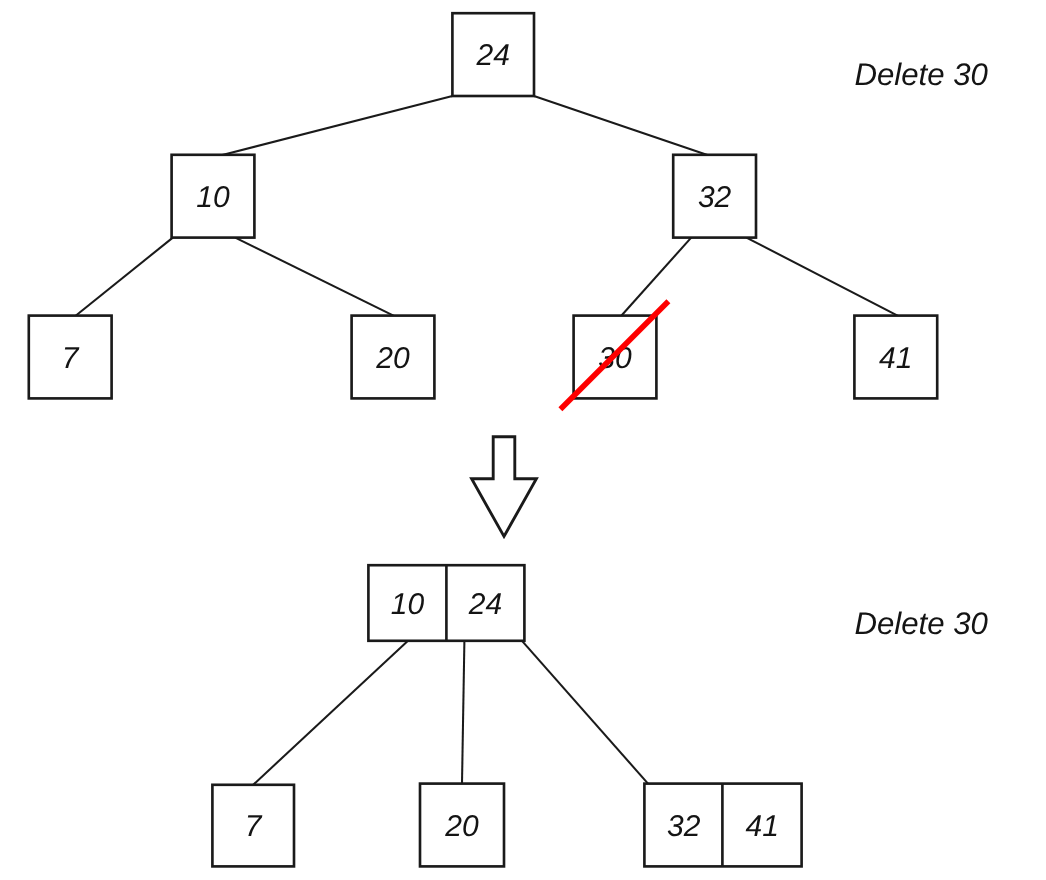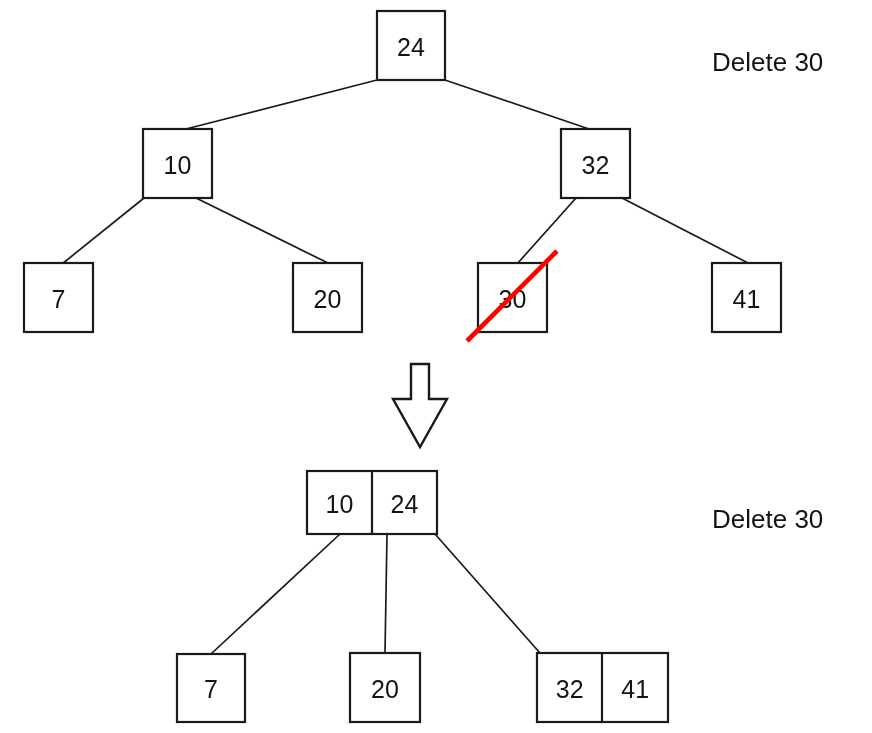--- a/index.html
+++ b/index.html
@@ -11,20 +11,21 @@
     width: 872px;
     height: 733px;
     font-family: "Liberation Sans", sans-serif;
     overflow: hidden;
     position: relative;
   }
   #diagram-root {
     position: relative;
     width: 872px;
     height: 590px;
+    font-style: italic;
   }
   svg#diagram-svg {
     position: absolute;
     top: 0;
     left: 0;
     width: 872px;
     height: 733px;
     display: block;
   }
   .node-box {

